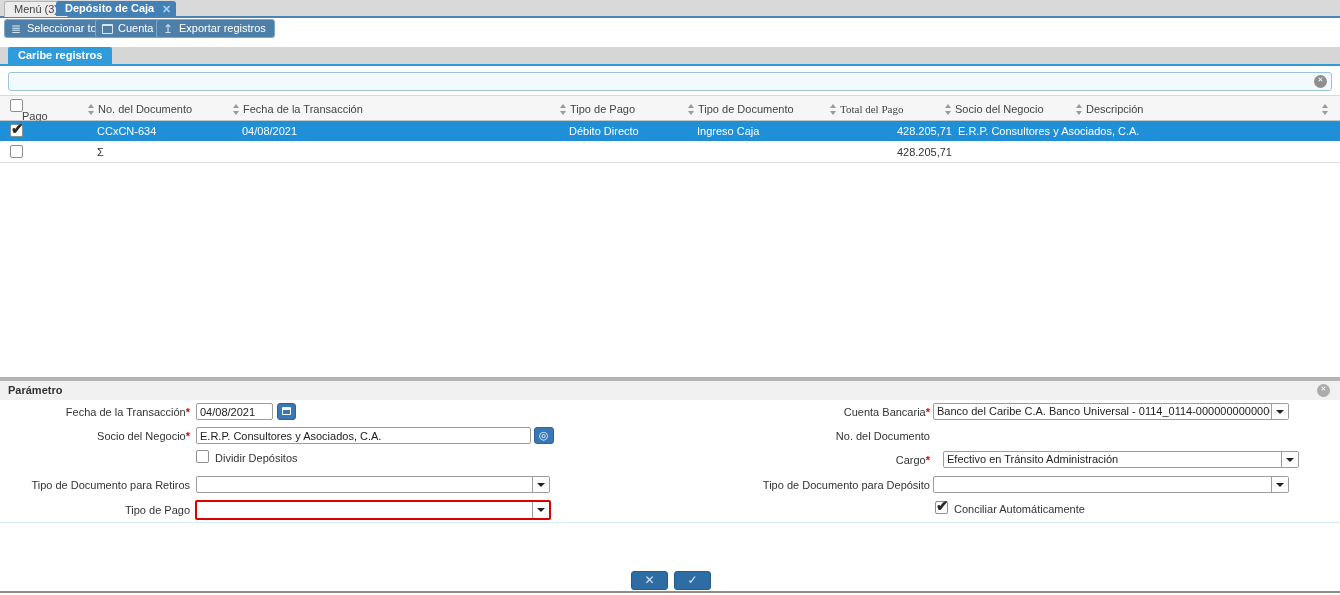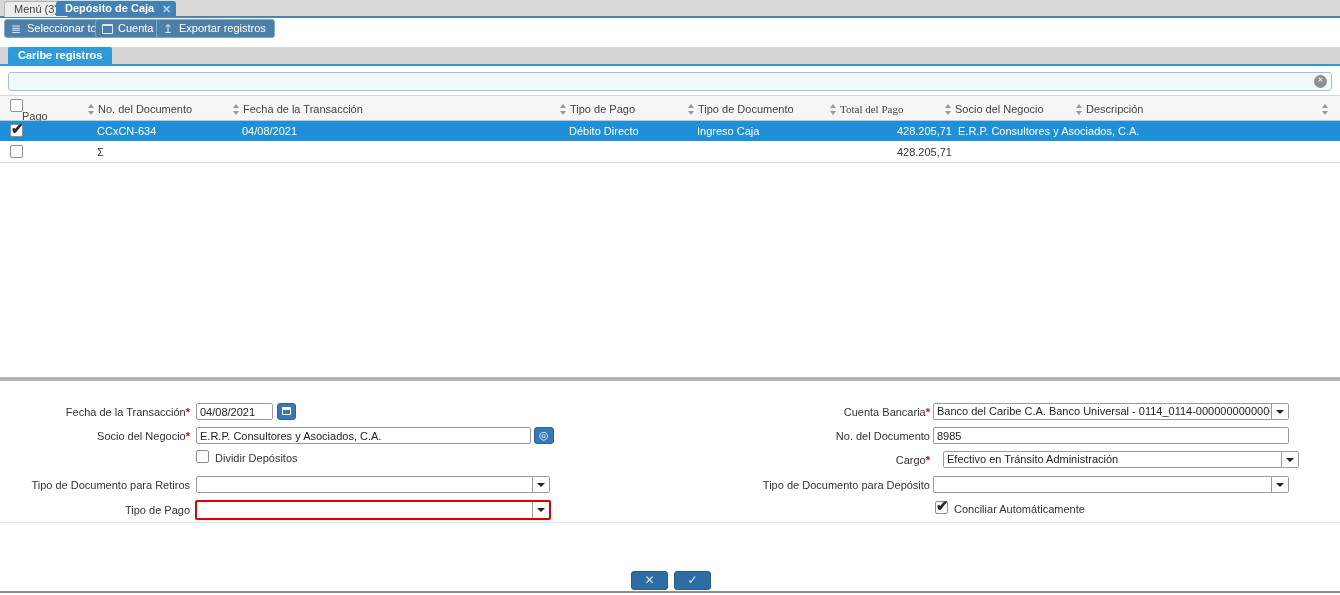--- a/index.html
+++ b/index.html
@@ -181,20 +181,24 @@
     <span class="tcell" style="left:1086px;"></span>
   </div>
 
   <div class="trow sumrow" style="top:142px;">
     <span class="cb" style="left:10px; top:3px;"></span>
     <span class="tcell" style="left:97px;">Σ</span>
     <span class="tcell num" style="left:830px; width:122px;">428.205,71</span>
   </div>
 
   <div class="ptopbar"></div>
+  <div class="pband">
+    <span class="ptitle">Parámetro</span>
+    <span class="pcollapse"></span>
+  </div>
   <div class="pbottom"></div>
 
   <span class="flabel" style="left:0; top:406px; width:190px;">
     <span>Fecha de la Transacción</span><span class="req">*</span>
   </span>
   <input class="fld-input" style="left: 196px; top: 403px; width: 77px;" type="text" value="04/08/2021">
   <span class="icon-btn" style="left:277px; top:403px;">
     <span class="cal-glyph"></span>
   </span>
 
@@ -210,21 +214,20 @@
     <span>Socio del Negocio</span><span class="req">*</span>
   </span>
   <input class="fld-input" style="left: 196px; top: 427px; width: 335px;" type="text" value="E.R.P. Consultores y Asociados, C.A.">
   <span class="icon-btn" style="left:534px; top:427px; width:20px;">
     <span class="partner-glyph">◎</span>
   </span>
 
   <span class="flabel" style="left:700px; top:430px; width:230px;">
     <span>No. del Documento</span>
   </span>
-  <input class="fld-input" style="left: 933px; top: 427px; width: 356px;" type="text" value="8985">
 
   <span class="cb" style="left:196px; top:450px;"></span>
   <span class="cb-label" style="left:215px; top:452px;">Dividir Depósitos</span>
 
   <span class="flabel" style="left:700px; top:454px; width:230px;">
     <span>Cargo</span><span class="req">*</span>
   </span>
   <div class="combo" style="left:933px; top:451px; width:356px;margin-left:10px;">
     <span class="ctxt">Efectivo en Tránsito Administración</span>
     <span class="carr"></span>

